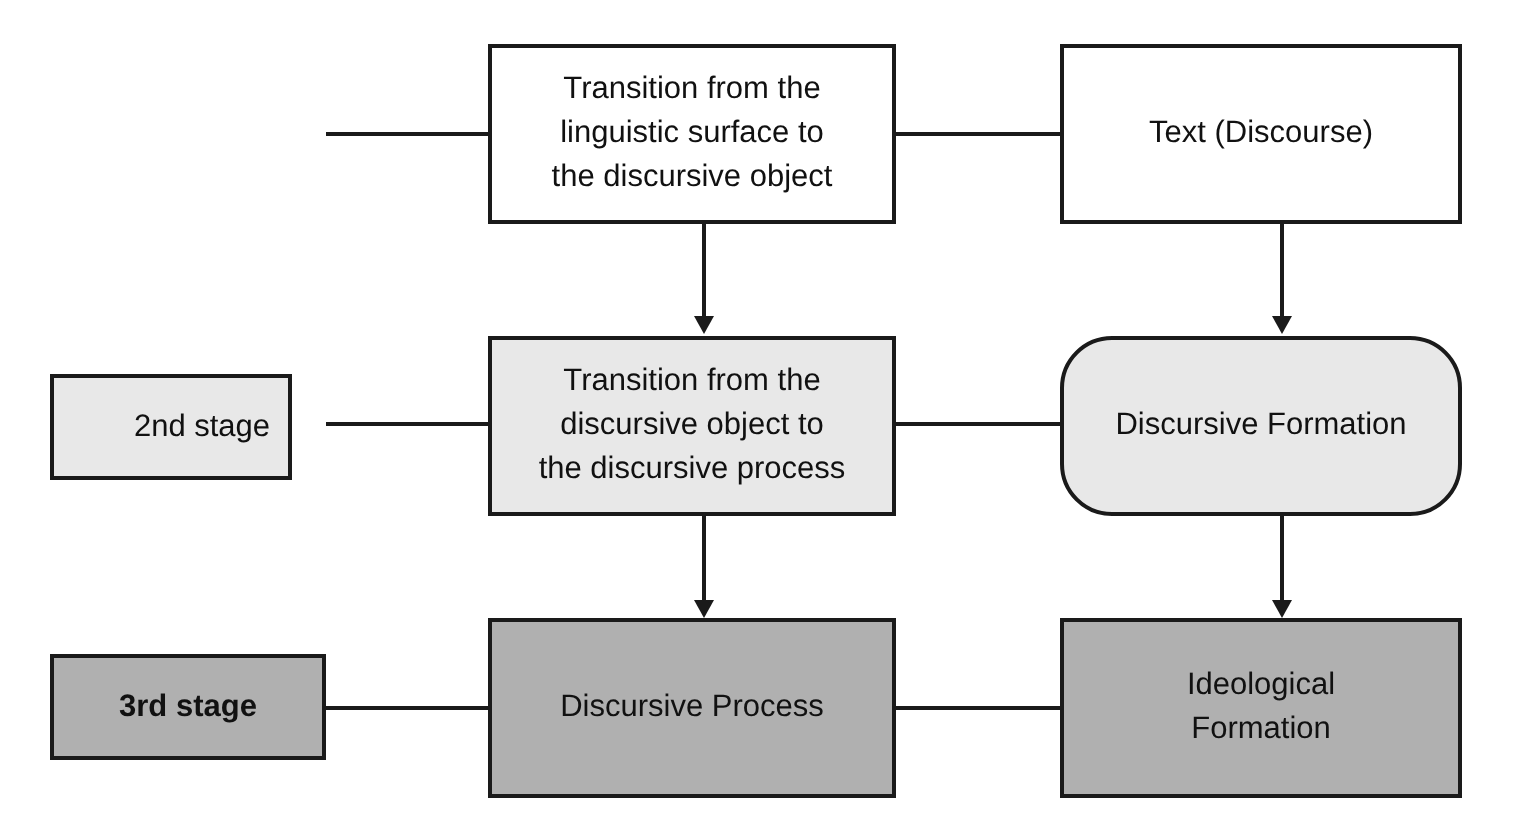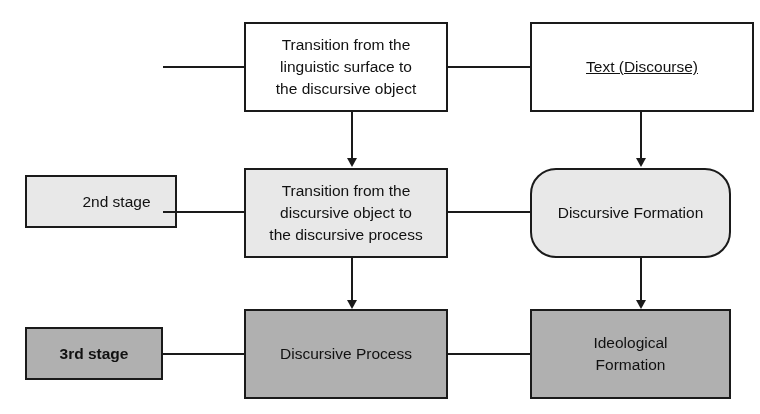--- a/index.html
+++ b/index.html
@@ -65,28 +65,28 @@
 
 <div id="canvas">
 
 
   <div class="node fill-white" style="left:244px; top:22px; width:204px; height:90px;">
     <span class="node-label">Transition from the
 linguistic surface to
 the discursive object</span>
   </div>
 
-  <div class="node fill-white" style="left:530px; top:22px; width:224px; height:90px;text-decoration:underline;">
+  <div class="node fill-white" style="left:530px; top:22px; width:201px; height:90px;">
     <span class="node-label">Text (Discourse)</span>
   </div>
 
   <div class="hline" style="left:163px; top:66px; width:81px;"></div>
   <div class="hline" style="left:448px; top:66px; width:82px;"></div>
 
-  <div class="node fill-light" style="left:25px; top:175px; width:152px; height:53px;padding-left:37px;">
+  <div class="node fill-light" style="left:25px; top:187px; width:121px; height:53px;padding-left:37px;">
     <span class="node-label">2nd stage</span>
   </div>
 
   <div class="node fill-light" style="left:244px; top:168px; width:204px; height:90px;">
     <span class="node-label">Transition from the
 discursive object to
 the discursive process</span>
   </div>
 
   <div class="node fill-light" style="left:530px; top:168px; width:201px; height:90px;border-radius:26px;">

